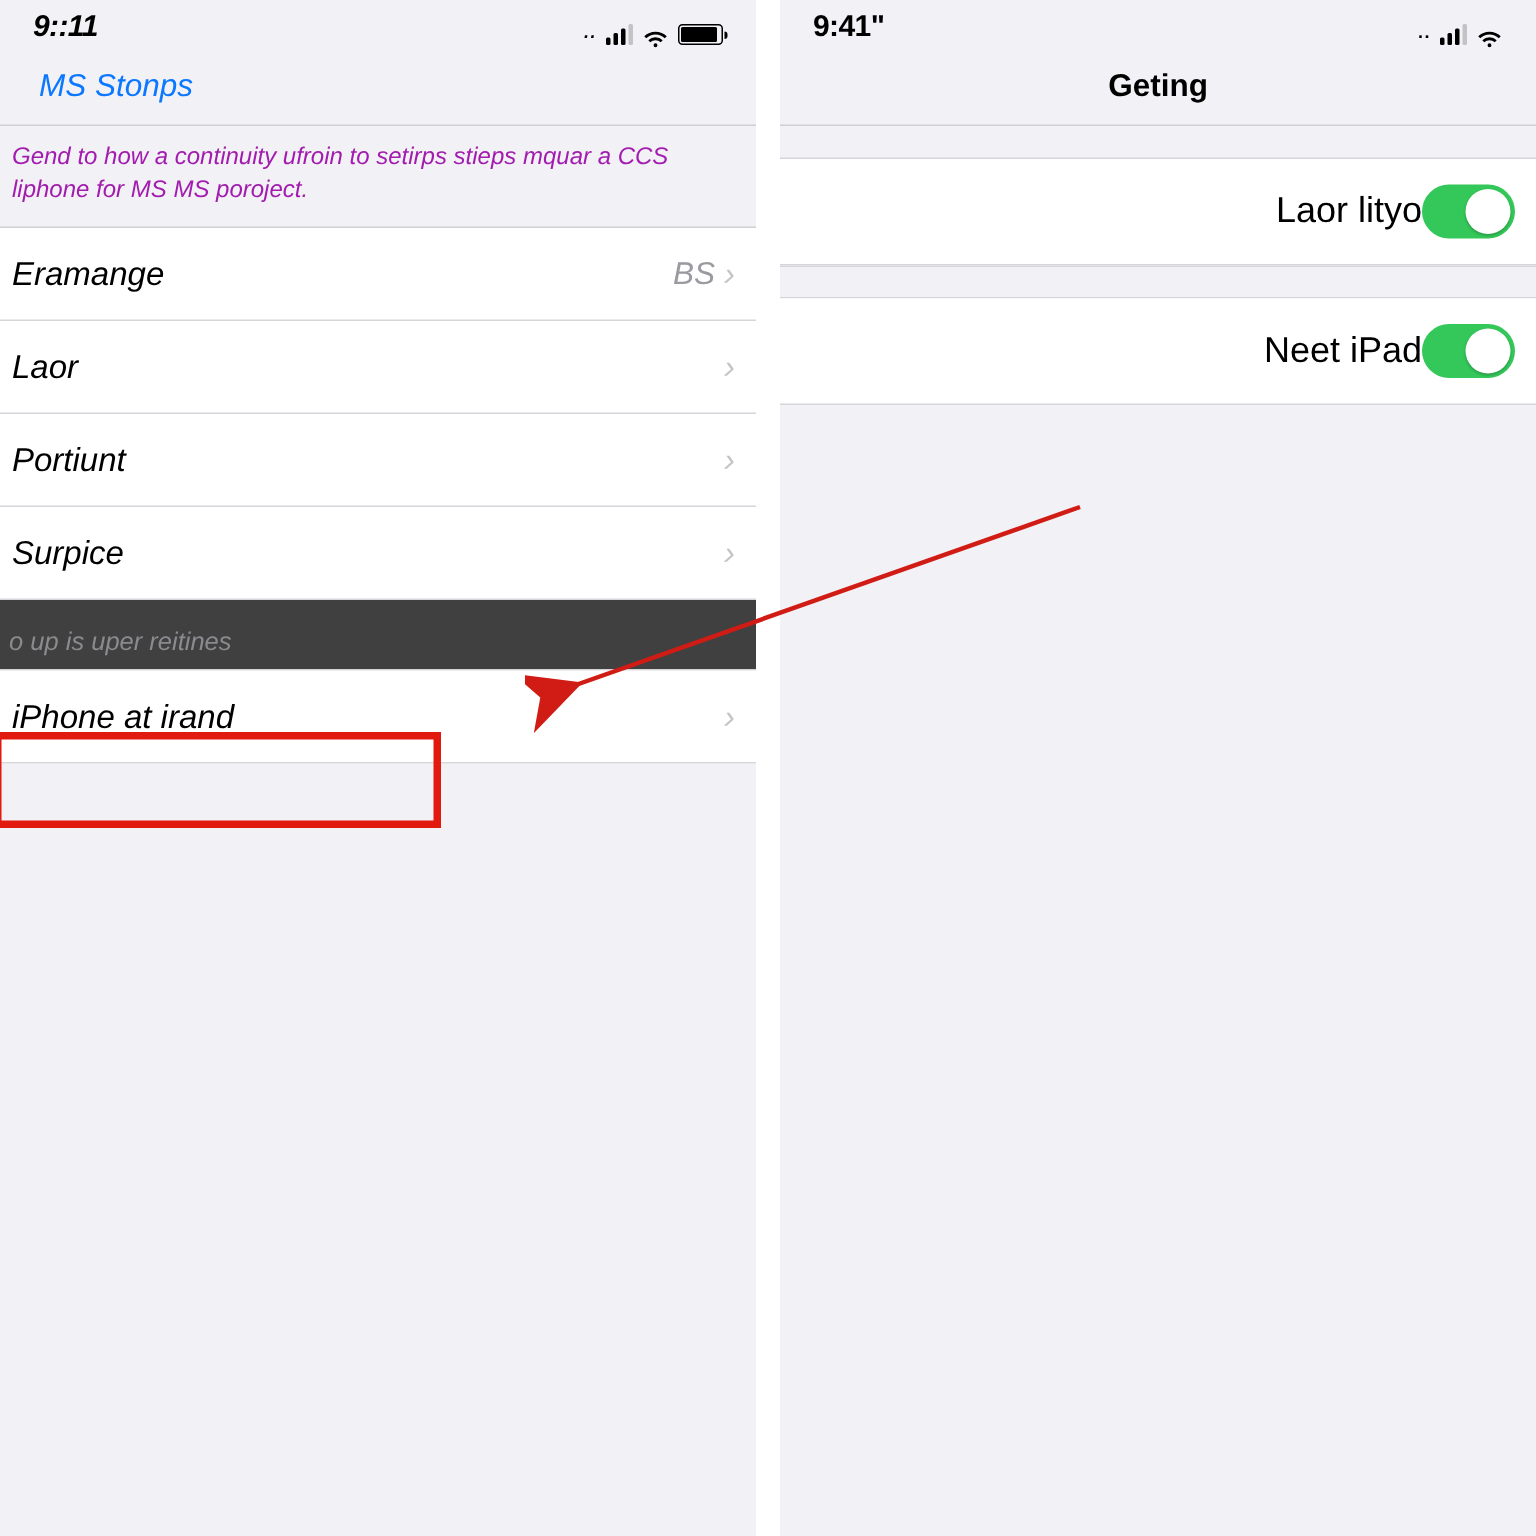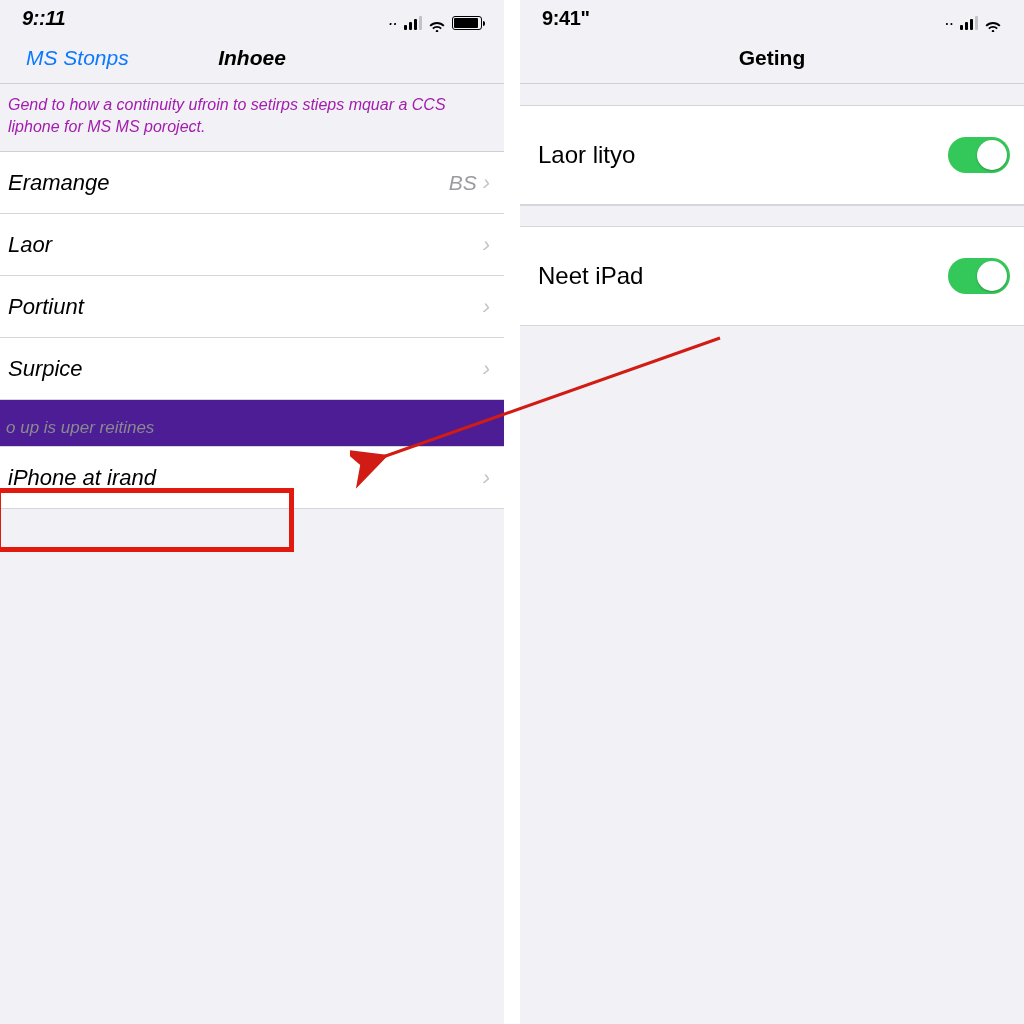--- a/index.html
+++ b/index.html
@@ -112,42 +112,42 @@
   .cell .label { flex: 1; }
   .cell .value { color: #9a9aa0; font-size: 21px; margin-right: 6px; }
   .chevron {
     color: #c4c4c8;
     font-size: 22px;
   }
   .group-header {
     padding: 18px 10px 8px 6px;
     font-size: 17px;
     color: #8a8a8f;
-    background: #4c1d95;
+    background: #404040;
     border-bottom: 1px solid #d6d6da;
   }
 
   
   .hl {
     position: absolute;
     border: 5px solid #e2190f;
     pointer-events: none;
   }
 
   
   .toggle {
     width: 62px; height: 36px; border-radius: 18px; background: #34c759; position: relative; flex-shrink:0;
   }
   .toggle .knob {
     position: absolute; right: 3px; top: 3px; width: 30px; height: 30px; border-radius: 50%; background: #fff;
     box-shadow: 0 1px 2px rgba(0,0,0,0.25);
   }
 
   
-  .screen-right .cell { padding-left: 18px; height: 99px; font-size: 24px;}
+  .screen-right .cell { padding-left: 18px; height: 71px; font-size: 24px; text-align: right;}
   .screen-right .cell .label { font-size: 24px; }
   .gap { height: 22px; background:#f2f1f5; border-bottom:1px solid #d6d6da; border-top:1px solid #d6d6da; }
   .gap.first{ border-top:none;}
 
   
   .arrow {
     position: absolute;
     pointer-events: none;
   }
 </style>
@@ -171,21 +171,20 @@
           </svg>
       </span>
       <span class="batt">
           <span class="fill"></span>
         </span>
     </div>
   </div>
 
   <div class="nav">
     <span class="back">MS Stonps</span>
-    <span class="title">Inhoee</span>
   </div>
 
   <div class="desc">Gend to how a continuity ufroin to setirps stieps mquar a CCS liphone for MS MS poroject.</div>
 
   <div class="group">
     <div class="cell">
       <span class="label">Eramange</span>
       <span class="value">BS</span>
       <span class="chevron">›</span>
     </div>

